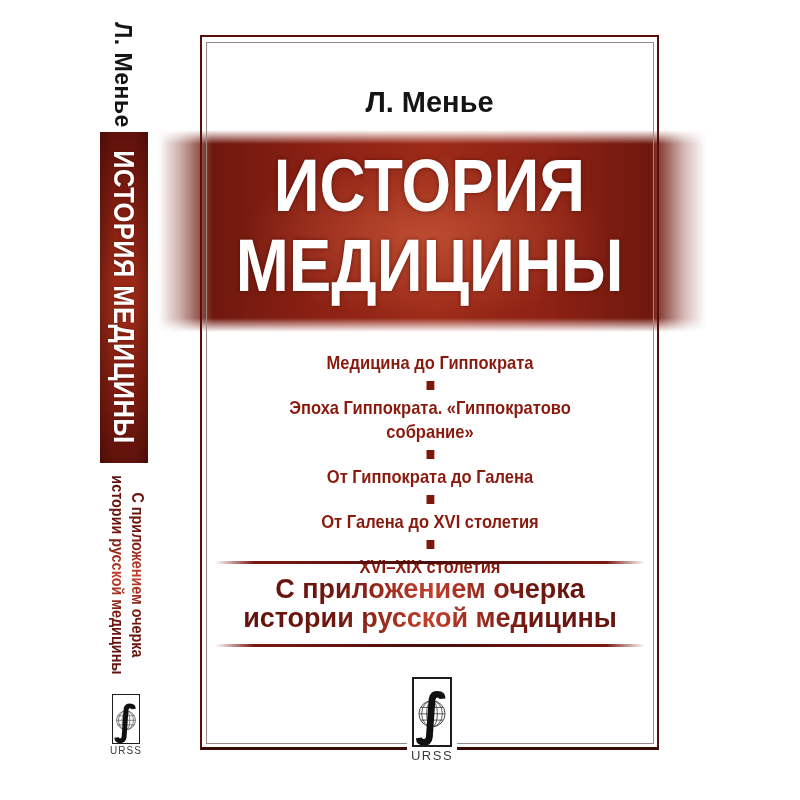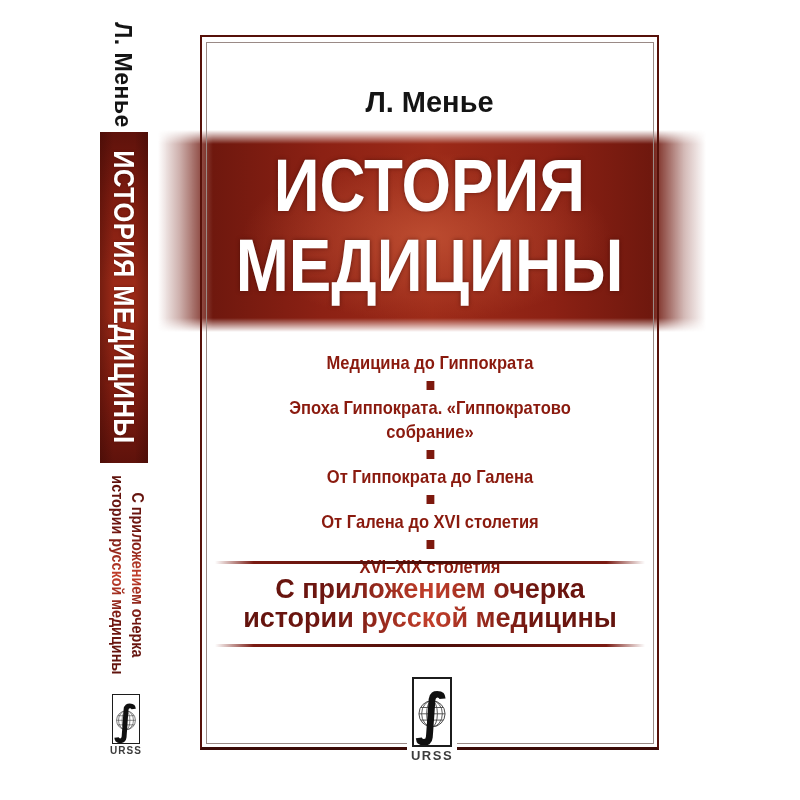--- a/index.html
+++ b/index.html
@@ -82,21 +82,21 @@
   .subtitle-rule.top{top:0;}
   .subtitle-rule.bottom{bottom:0;}
   .subtitle-text{font-size:27px;line-height:29px;font-weight:bold;}
   
   .logo{position:absolute;display:flex;flex-direction:column;align-items:center;z-index:5;background:#ffffff;}
   .logo-cover{left:407px;top:677px;width:50px;}
   .logo-spine{left:108px;top:694px;width:36px;}
   .logo-box{box-sizing:border-box;border:2px solid #1c1c1c;background:#ffffff;}
   .logo-cover .logo-box{width:40px;height:70px;}
   .logo-spine .logo-box{width:28px;height:50px;border-width:1.5px;}
-  .logo-caption{font-weight:700;color:#3c3c3c;letter-spacing:1.5px;margin-top:1px;}
+  .logo-caption{font-weight:400;color:#3c3c3c;letter-spacing:1.5px;margin-top:1px;}
   .logo-cover .logo-caption{font-size:13px;}
   .logo-spine .logo-caption{font-size:10px;letter-spacing:1px;}
   .logo svg{display:block;width:100%;height:100%;}
 </style>
 </head>
 <body>
 
 <div class="stage">
 
   <div class="spine-author">Л. Менье</div>

